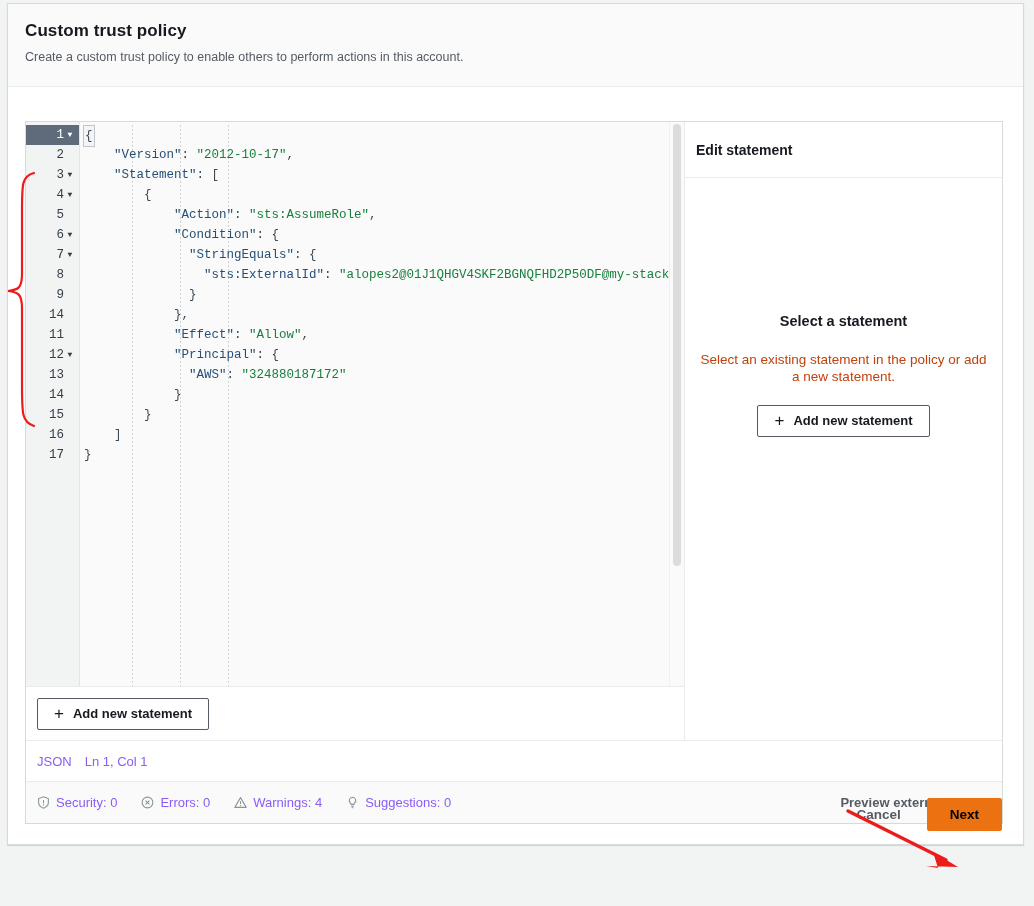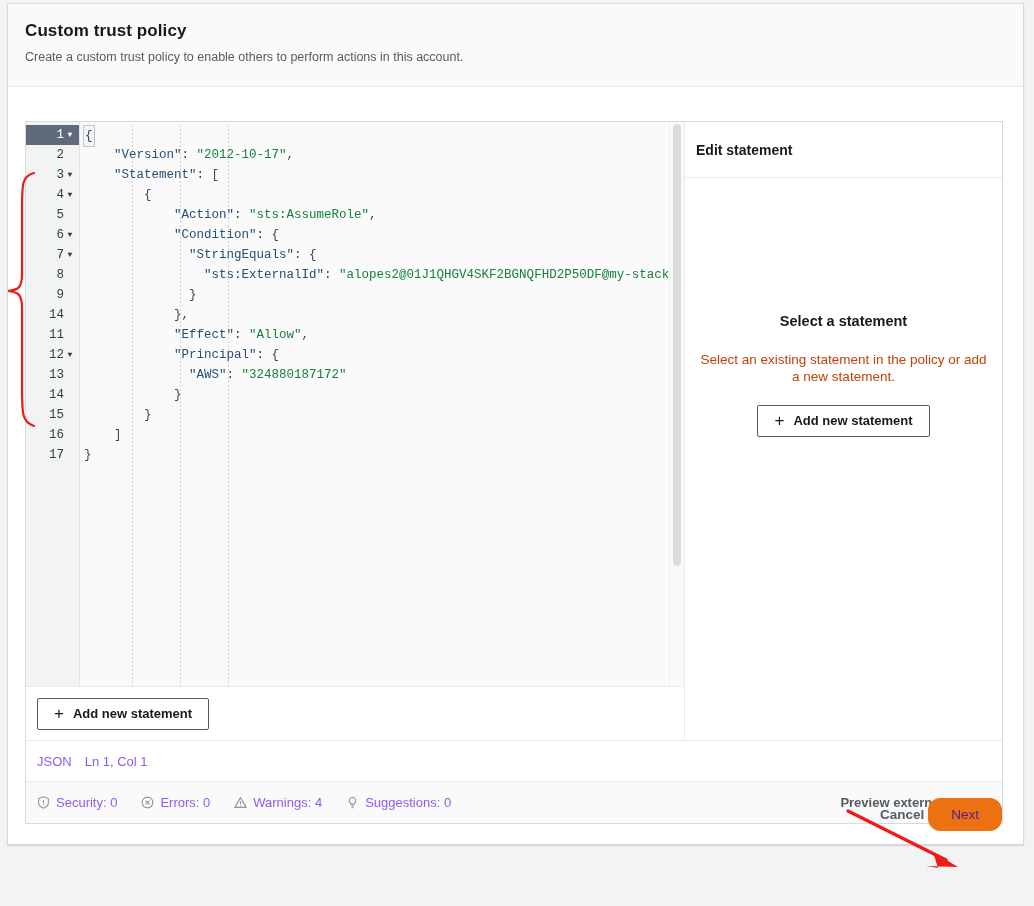--- a/index.html
+++ b/index.html
@@ -296,40 +296,41 @@
 
   
   .footer {
     position: absolute;
     left: 0; right: 0; bottom: 0;
     height: 60px;
     display: flex;
     align-items: center;
     justify-content: flex-end;
     padding-right: 21px;
+    gap: 22px;
     box-sizing: border-box;
     padding-left: 45px;
   }
   .btn-link {
     font-size: 13.5px;
     font-weight: bold;
     color: #545b64;
     background: none;
     border: none;
     cursor: pointer;
     padding: 8px 4px;
     font-family: "Liberation Sans", sans-serif;
   }
   .btn-primary {
     font-size: 13.5px;
-    font-weight: normal;
-    color: #4c1d95;
+    font-weight: bold;
+    color: #000000;
     background: #ec7211;
     border: 1px solid #ec7211;
-    border-radius: 12px;
+    border-radius: 2px;
     padding: 8px 22px;
     cursor: pointer;
     font-family: "Liberation Sans", sans-serif;
   }
 
   
   .annot { position: absolute; pointer-events: none; }
   #brace-annot { left: 0; top: 170px; }
   #arrow-annot { left: 840px; top: 805px; }
 </style>

